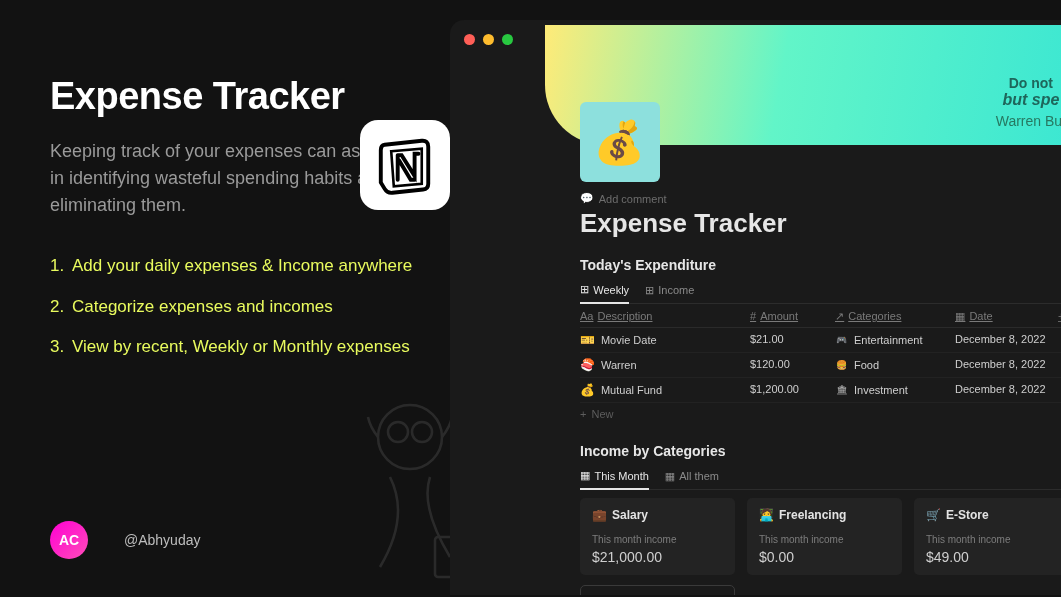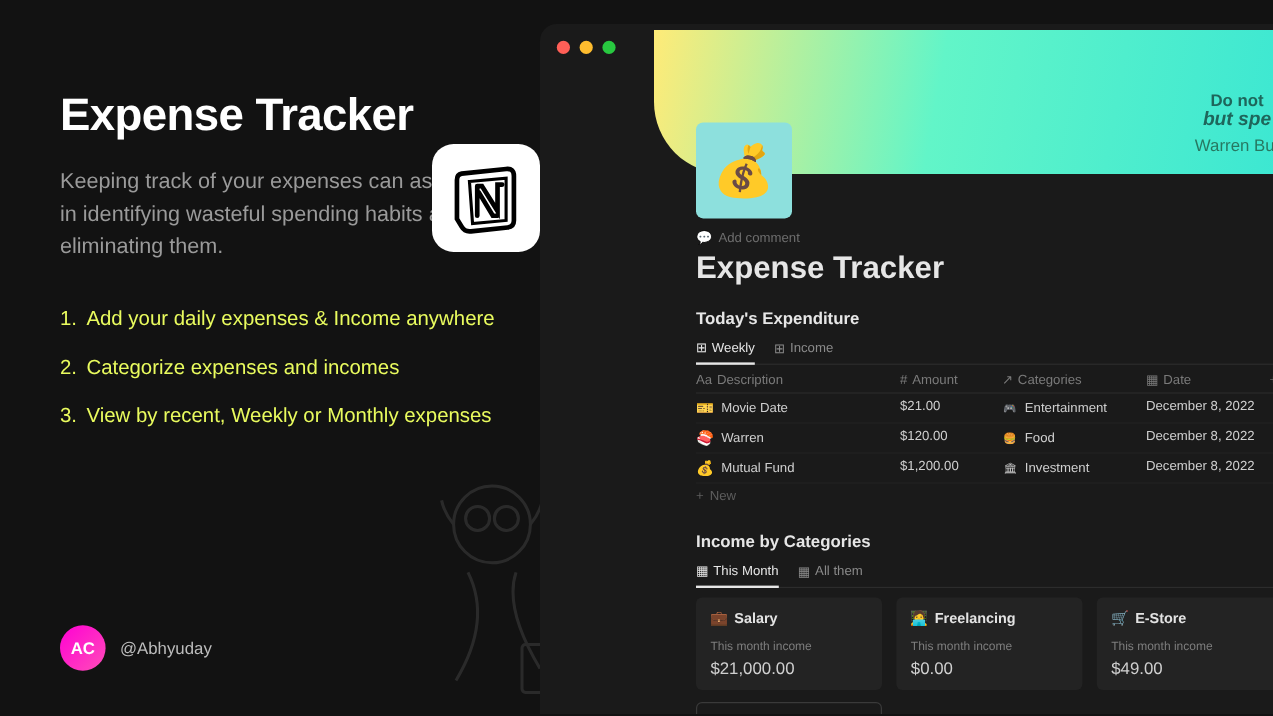--- a/index.html
+++ b/index.html
@@ -62,21 +62,21 @@
   align-items: center;
   justify-content: center;
 }
 .notion-logo svg { width: 65px; height: 65px; }
 .avatar-row {
   position: absolute;
   left: 50px;
   bottom: 38px;
   display: flex;
   align-items: center;
-  gap: 12px;
+  gap: 36px;
 }
 .avatar {
   width: 38px;
   height: 38px;
   border-radius: 50%;
   background: linear-gradient(135deg, #ff00d4, #ff4db8);
   display: flex;
   align-items: center;
   justify-content: center;
   font-size: 14px;
@@ -202,21 +202,21 @@
   font-size: 11px;
   margin-top: 2px;
 }
 .thead {
   display: grid;
   grid-template-columns: 170px 85px 120px 1fr 12px;
   color: #7a7a7a;
   padding: 4px 0;
   border-bottom: 1px solid #2a2a2a;
 }
-.thead > div { display: flex; align-items: flex-end; gap: 4px; }
+.thead > div { display: flex; align-items: flex-start; gap: 4px; text-decoration: underline; }
 .row {
   display: grid;
   grid-template-columns: 170px 85px 120px 1fr;
   padding: 5px 0;
   color: #cfcfcf;
   border-bottom: 1px solid #222;
 }
 .row .desc { display: flex; align-items: center; gap: 6px; }
 .amount { text-align: left; padding-right: 14px; }
 .cat { display: flex; align-items: center; gap: 5px; }

